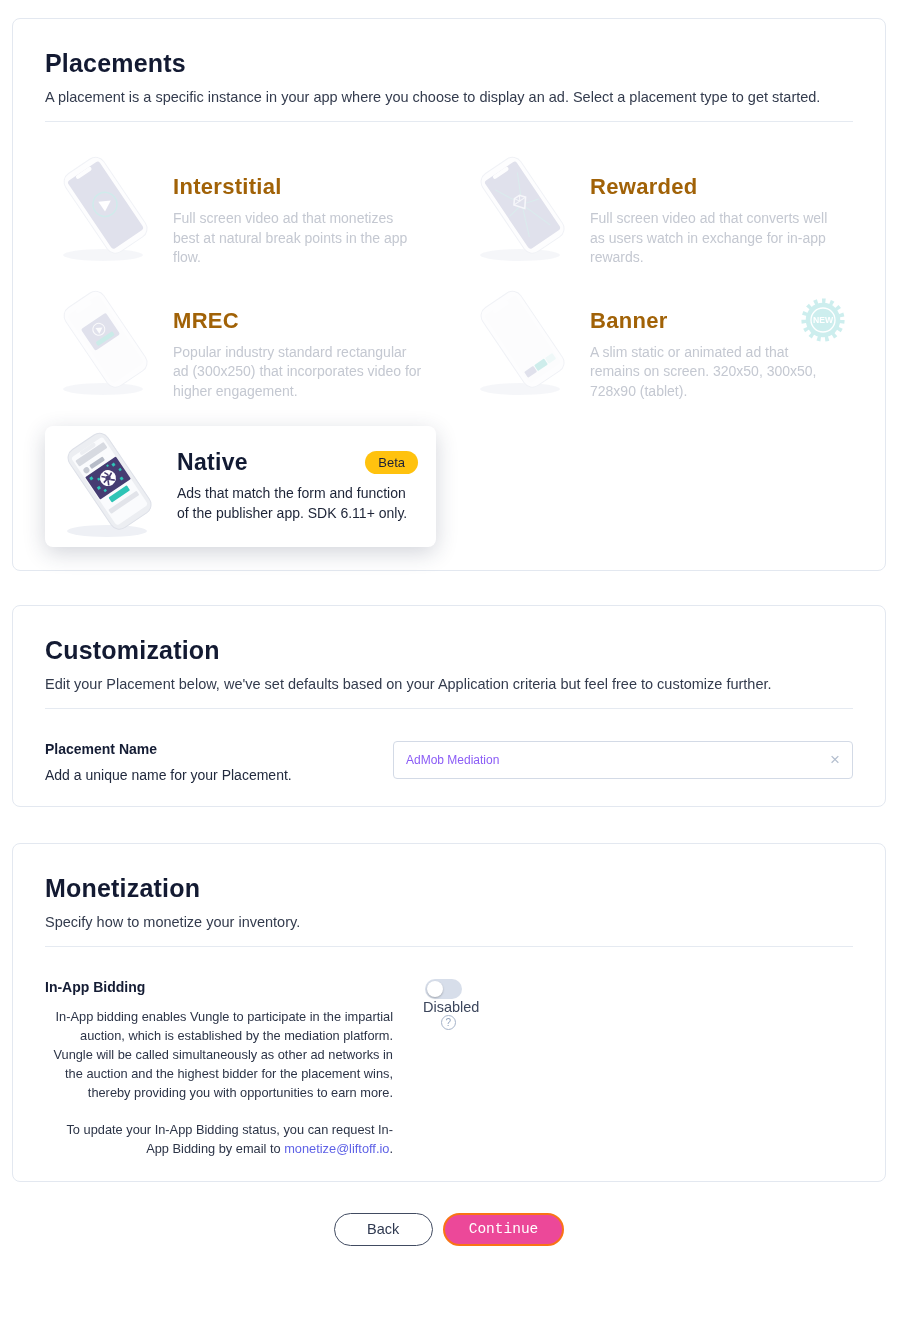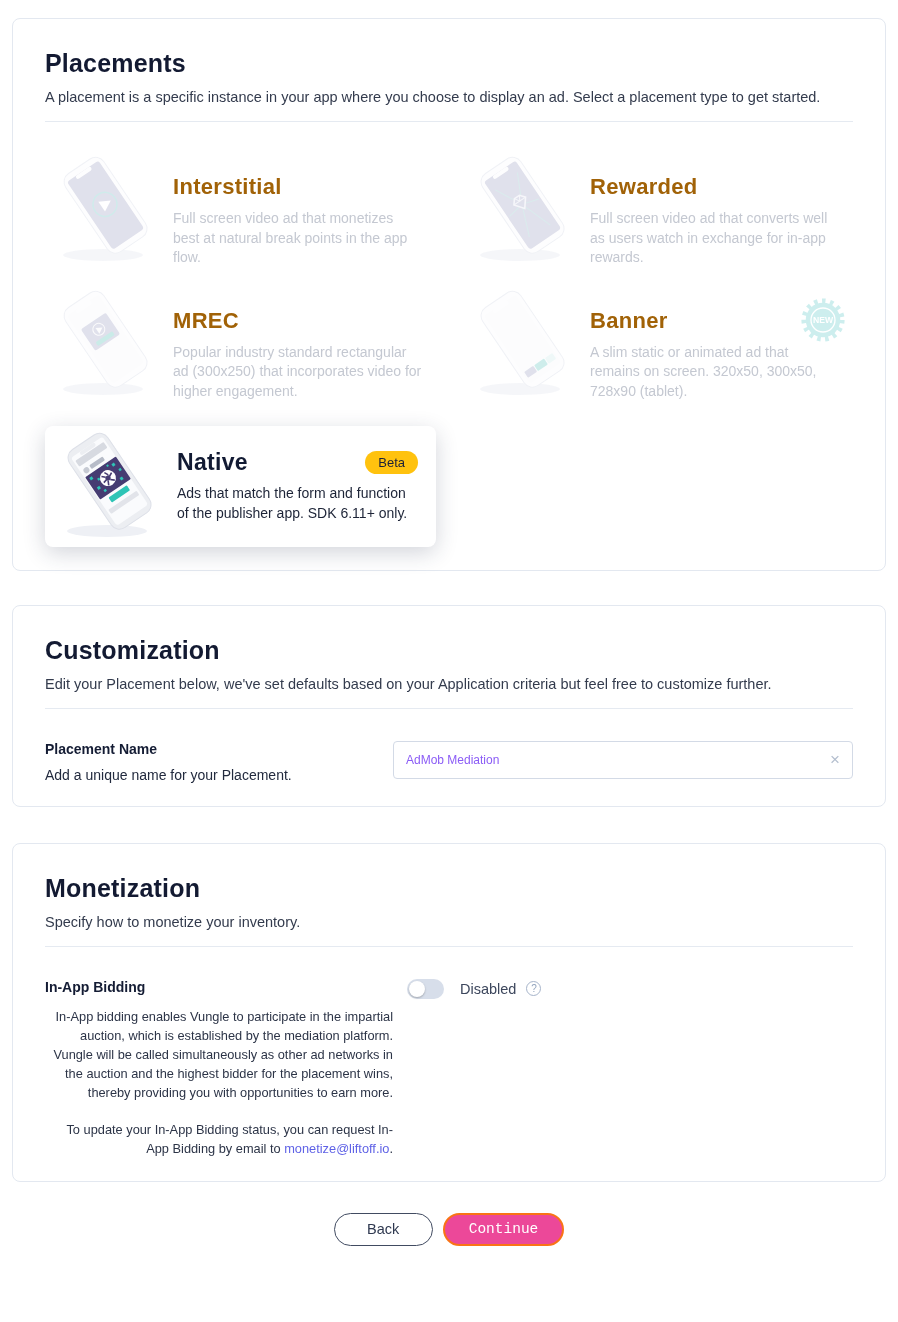--- a/index.html
+++ b/index.html
@@ -64,21 +64,21 @@
     font-family:"Liberation Sans", sans-serif; background:transparent;
   }
   .clear-x { color:#b4bfcf; font-size:17px; cursor:pointer; line-height:1; }
 
   
   .bid-row { margin-top:32px; display:flex; align-items:flex-start; }
   .bid-left { flex:0 0 348px; }
   .bid-para { margin-top:12px; font-size:12.8px; line-height:1.5; color:#2c3447;text-align:right; }
   .bid-para-2 { margin-top:17px; }
   .email-link { color:#5f62e6; text-decoration:none; cursor:pointer; }
-  .bid-right { margin-left:14px; display:flex; align-items:center; }
+  .bid-right { margin-left:14px; display:flex; align-items:center;flex-direction:column; }
   .toggle {
     width:37px; height:20px; border-radius:10px; background:#d7deea; position:relative; cursor:pointer;
   }
   .toggle .knob {
     position:absolute; left:2px; top:2px; width:16px; height:16px; border-radius:50%;
     background:#fff; box-shadow:0 1px 2px rgba(0,0,0,.25);
   }
   .toggle-status { margin-left:16px; font-size:14.5px; color:#3c465c; }
   .help-icon {
     margin-left:10px; width:15px; height:15px; border:1px solid #a6b4ca; border-radius:50%;

